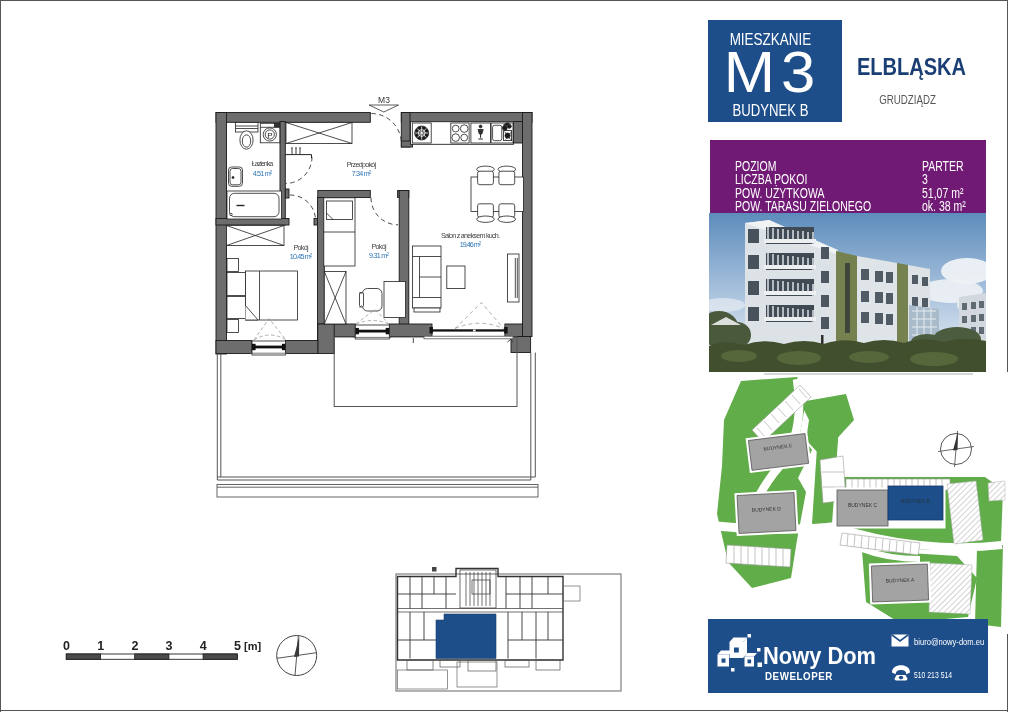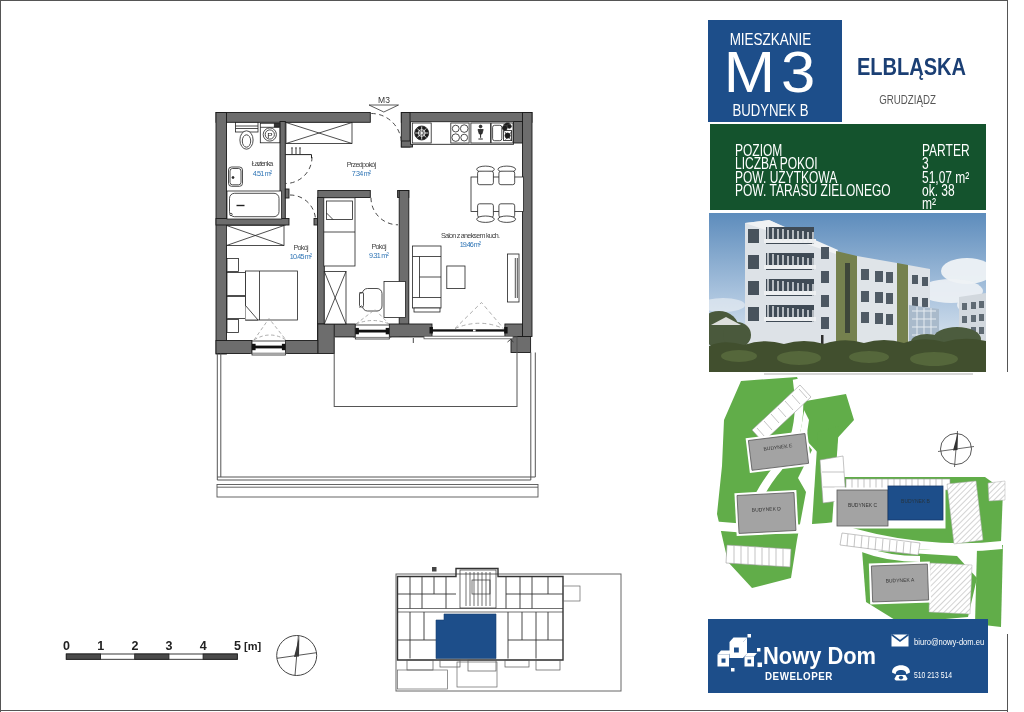--- a/index.html
+++ b/index.html
@@ -25,21 +25,21 @@
 
     <div class="abs" style="left:2px;top:26px;width:125px;font-size:57px;line-height:52px;letter-spacing:5.5px;transform:scaleX(1.08);">M3</div>
 
     <div class="abs" style="left:0;top:83.5px;width:125px;font-size:15.7px;line-height:14px;transform:scaleX(0.84);">BUDYNEK B</div>
   </div>
 
   <div class="abs" style="left:845px;top:55px;width:133px;text-align:center;color:#1b3f74;font-weight:bold;font-size:23.6px;line-height:24px;transform:scaleX(0.85);">ELBLĄSKA</div>
 
   <div class="abs" style="left:841px;top:93.5px;width:133px;text-align:center;color:#575757;font-size:12.8px;line-height:12px;transform:scaleX(0.76);">GRUDZIĄDZ</div>
 
-  <div class="abs" style="left:710px;top:124px;width:276px;height:86px;background:#14532d;color:#fff;font-size:16px;">
+  <div class="abs" style="left:710px;top:140px;width:276px;height:86px;background:#701a75;color:#fff;font-size:14px;">
 
     <div class="abs" style="left:25px;top:19.5px;line-height:13px;transform:scaleX(0.75);transform-origin:left;">POZIOM</div>
     <div class="abs" style="left:212px;top:19.5px;line-height:13px;transform:scaleX(0.75);transform-origin:left;">PARTER</div>
 
     <div class="abs" style="left:25px;top:33px;line-height:13px;transform:scaleX(0.75);transform-origin:left;">LICZBA POKOI</div>
     <div class="abs" style="left:212px;top:33px;line-height:13px;transform:scaleX(0.75);transform-origin:left;">3</div>
 
     <div class="abs" style="left:25px;top:46.5px;line-height:13px;transform:scaleX(0.75);transform-origin:left;">POW. UŻYTKOWA</div>
     <div class="abs" style="left:212px;top:46.5px;line-height:13px;transform:scaleX(0.75);transform-origin:left;">51,07 m²</div>
 

